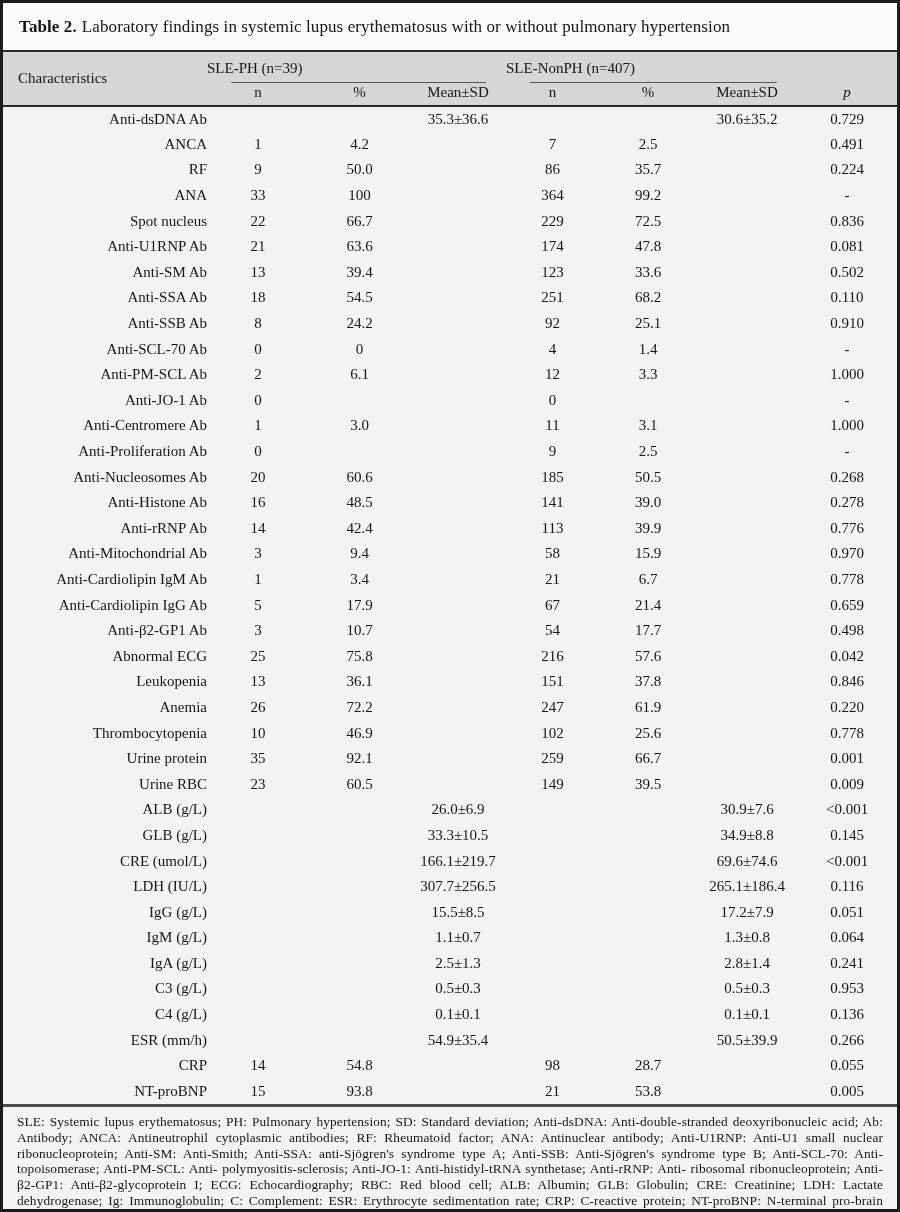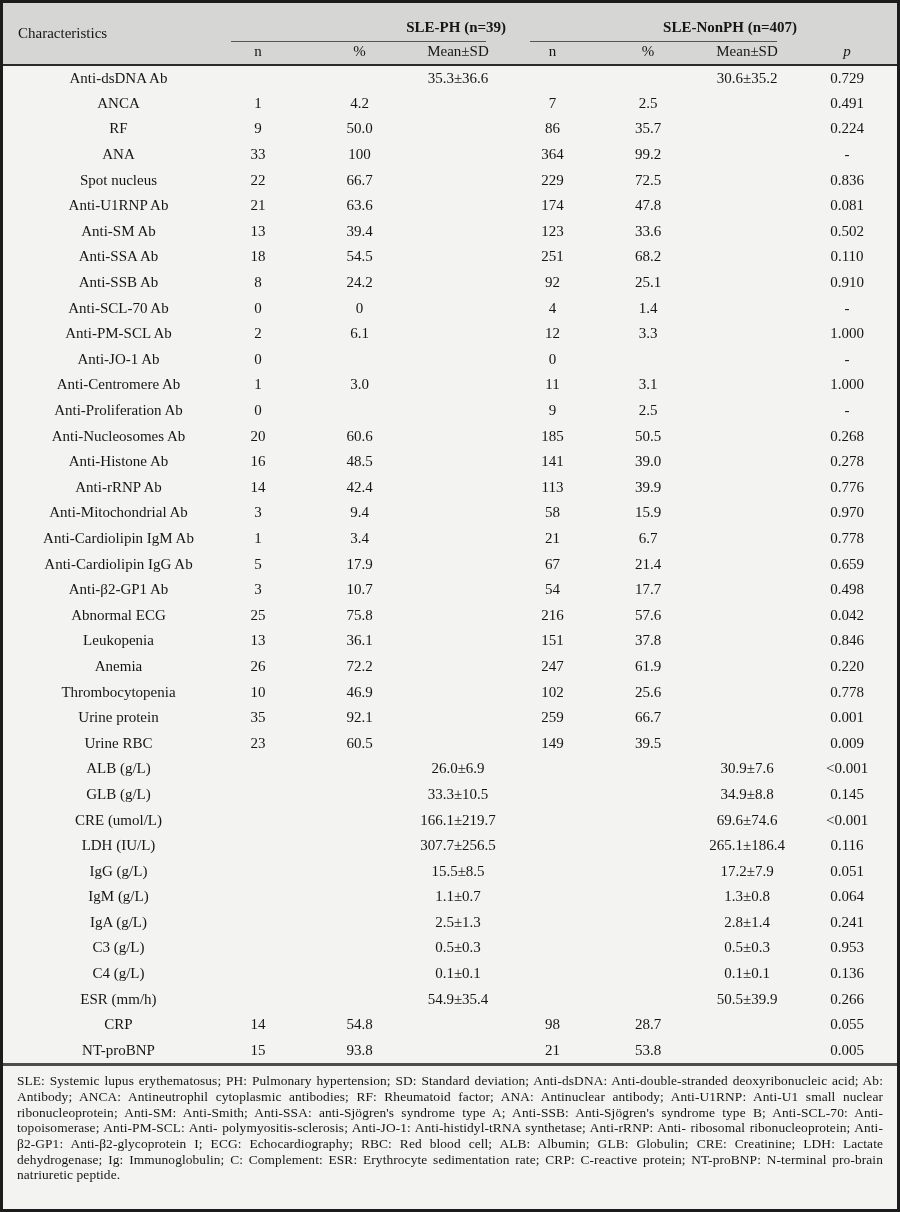--- a/index.html
+++ b/index.html
@@ -28,23 +28,22 @@
   table {
     width: 894px;
     border-collapse: collapse;
     table-layout: fixed;
     font-size: 15px;
   }
   thead { background: #d6d6d5; }
   thead td, thead th { font-weight: normal; padding: 0; }
   .group-row td { height: 30px; vertical-align: middle; }
   .group-label {
-    text-align: right;
-    padding-top: 16px;
-    font-weight: bold;
+    text-align: left;
+    padding-top: 8px;
   }
   .group-rule {
     border-bottom: 1.5px solid #555;
     margin: 5px 20px 0 24px;
     height: 1px;
   }
   .char-head {
     vertical-align: top;
     padding: 9px 0 10px 15px;
     text-align: left;
@@ -57,36 +56,39 @@
   }
   .p-head { font-style: italic; }
   thead { border-bottom: 2.5px solid #2b2b2b; }
   tbody td {
     height: 25.6px;
     padding: 0;
     text-align: center;
     vertical-align: middle;
     white-space: nowrap;
   }
-  tbody td.lbl { text-align: center; padding-left: 27px; }
+  tbody td.lbl { text-align: right; padding-left: 27px; }
   
   .footnote {
     border-top: 3px solid #4d4d4d;
     padding: 7px 14px 0 14px;
     font-size: 13.4px;
     line-height: 1.17;
     text-align: justify;
     letter-spacing: 0.1px;
   }
 </style>
 </head>
 <body>
 
 <div class="sheet">
 
+  <div class="title-block">
+    <span class="tlabel">Table 2.</span><span>Laboratory findings in systemic lupus erythematosus with or without pulmonary hypertension</span>
+  </div>
 
   <table>
     <colgroup>
       <col style="width:204px">
       <col style="width:102px">
       <col style="width:101px">
       <col style="width:96px">
       <col style="width:93px">
       <col style="width:98px">
       <col style="width:100px">

